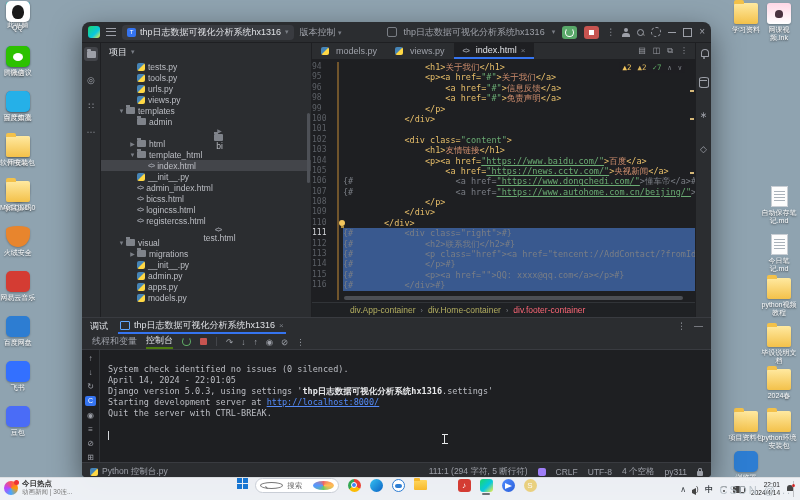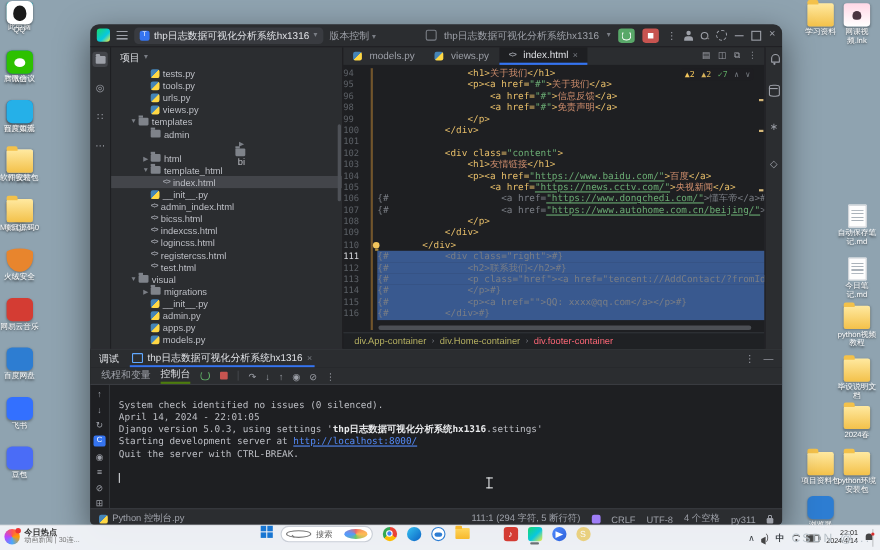--- a/index.html
+++ b/index.html
@@ -408,33 +408,28 @@
             <span>admin_index.html</span>
           </div>
           <div class="trow" style="padding-left: 27px;">
             <span class="tchev"></span>
             <span class="tico ti-html">&lt;&gt;</span>
             <span>bicss.html</span>
           </div>
           <div class="trow" style="padding-left: 27px;">
             <span class="tchev"></span>
             <span class="tico ti-html">&lt;&gt;</span>
-            <span>indexcss.html</span>
-          </div>
-          <div class="trow" style="padding-left: 27px;">
-            <span class="tchev"></span>
-            <span class="tico ti-html">&lt;&gt;</span>
             <span>logincss.html</span>
           </div>
           <div class="trow" style="padding-left: 27px;">
             <span class="tchev"></span>
             <span class="tico ti-html">&lt;&gt;</span>
             <span>registercss.html</span>
           </div>
-          <div class="trow" style="padding-left: 27px;">
+          <div class="trow" style="padding-left: 27px; flex-direction: column;">
             <span class="tchev"></span>
             <span class="tico ti-html">&lt;&gt;</span>
             <span>test.html</span>
           </div>
           <div class="trow" style="padding-left: 16px;">
             <span class="tchev">▼</span>
             <span class="tico ti-folder"></span>
             <span>visual</span>
           </div>
           <div class="trow" style="padding-left: 27px;">
@@ -587,21 +582,21 @@
           <div class="cl sel">
             <span class="ln">115</span>
             <span class="ct"><span class="tk-c">{#</span><span class="tk-p">              </span><span class="tk-c">&lt;p&gt;&lt;a href=""&gt;QQ: xxxx@qq.com&lt;/a&gt;&lt;/p&gt;#}</span></span>
           </div>
           <div class="cl sel">
             <span class="ln">116</span>
             <span class="ct"><span class="tk-c">{#</span><span class="tk-p">          </span><span class="tk-c">&lt;/div&gt;#}</span></span>
           </div>
         </div>
       <div id="crumbs">
-          <span style="color: rgb(179, 174, 96);">div.App-container</span>
+          <span style="color: rgb(179, 174, 96); margin-left: 28px;">div.App-container</span>
           <span class="chev">›</span>
           <span style="color: rgb(179, 174, 96);">div.Home-container</span>
           <span class="chev">›</span>
           <span style="color: rgb(250, 102, 117);">div.footer-container</span>
         </div>
     </div>
 
     <div id="rstrip">
       <span class="bellico"></span>
       <span class="dbico"></span>

